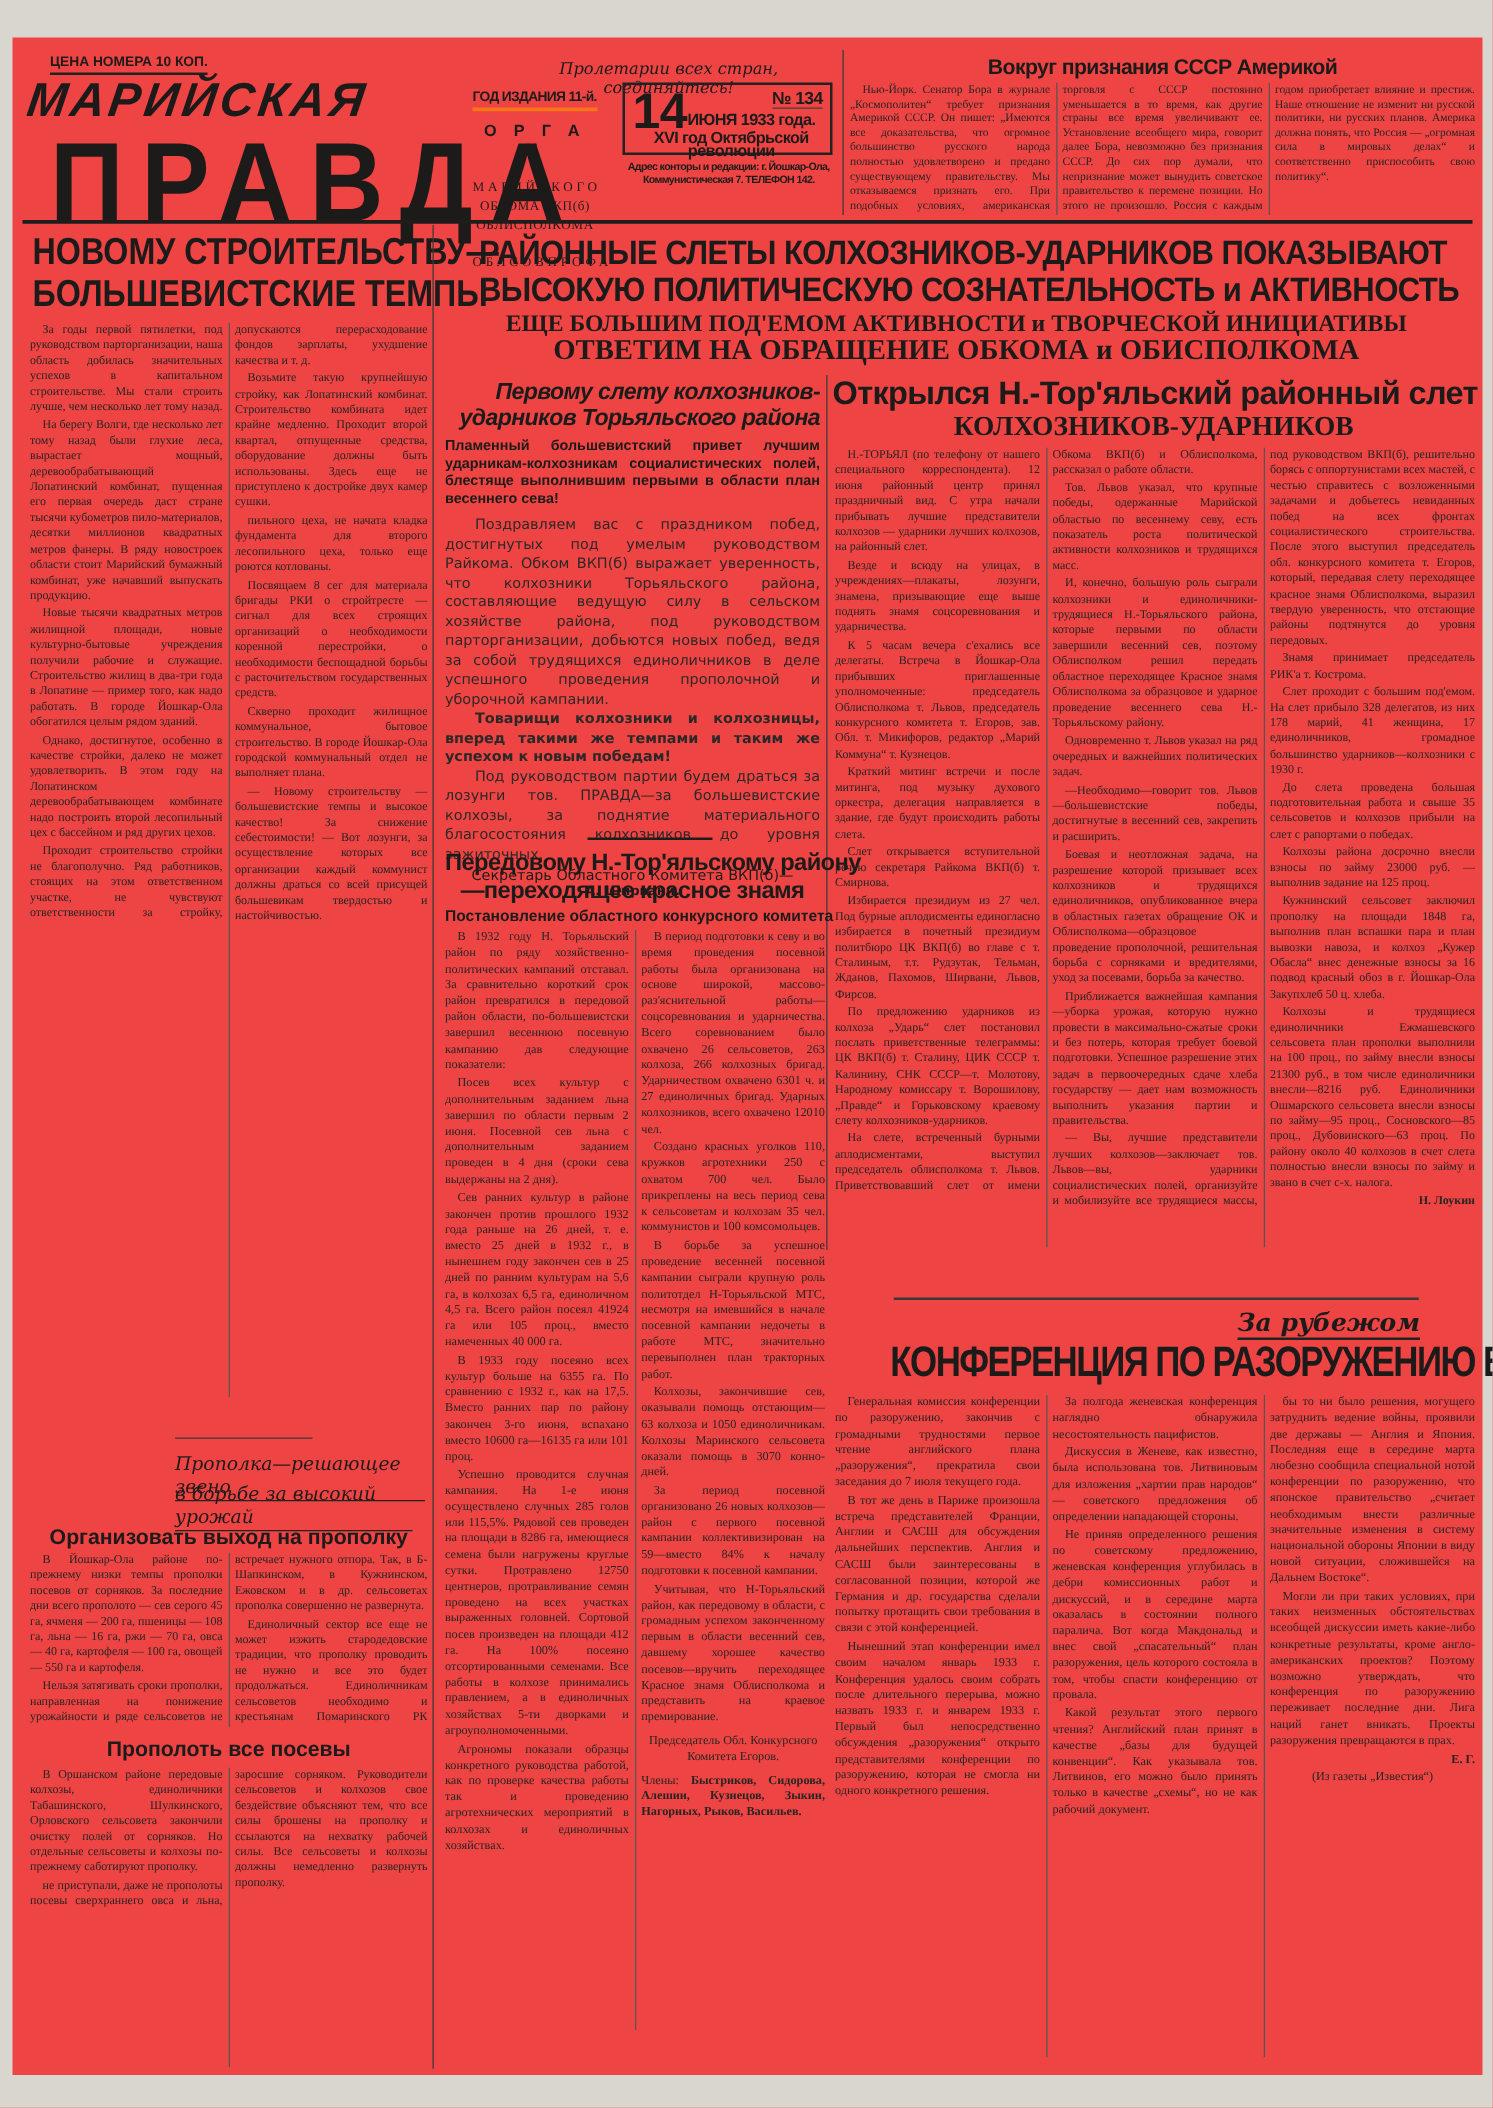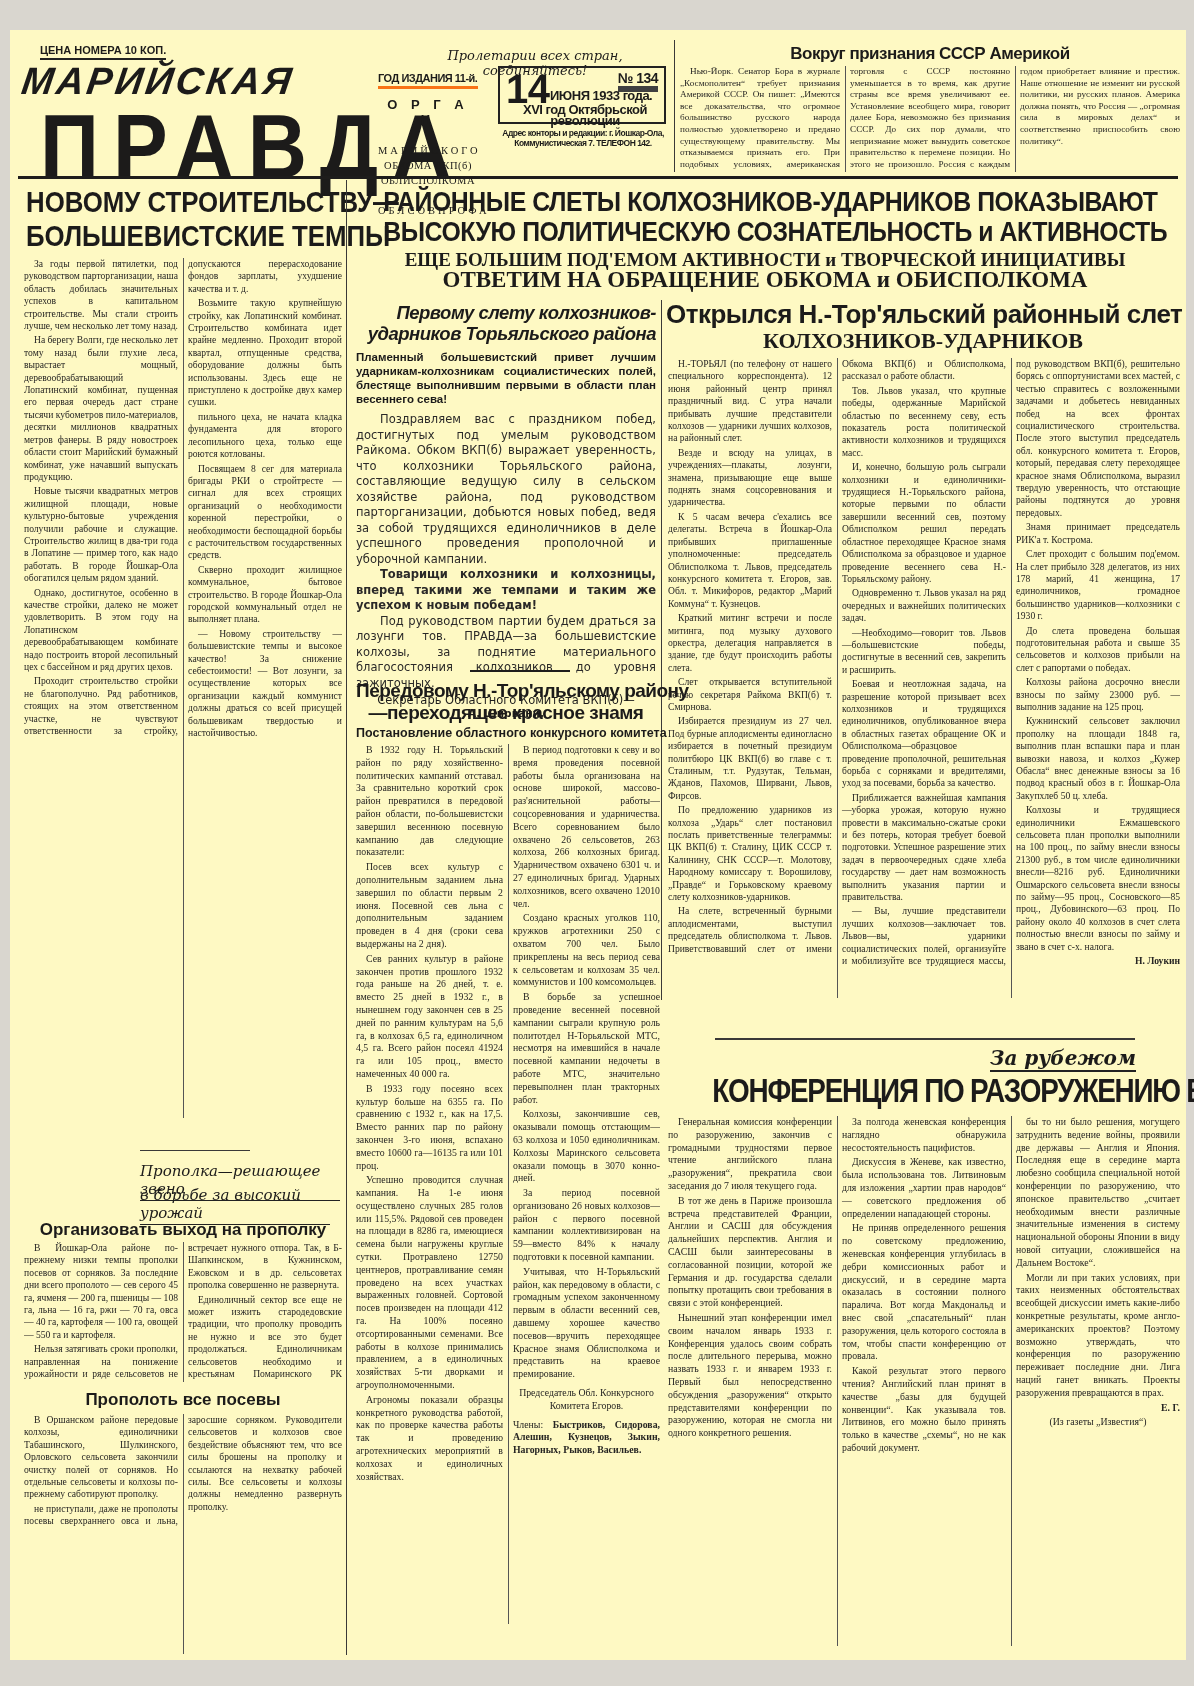--- a/index.html
+++ b/index.html
@@ -1,18 +1,18 @@
 <!DOCTYPE html>
 <html><head>
 <meta charset="utf-8">
 <style>
   * { box-sizing: border-box; margin: 0; padding: 0; }
   html, body { width: 1194px; height: 1686px; background: #d9d6cf; overflow: hidden; }
   body { font-family: "DejaVu Serif", serif; color: #1c1b1a; position: relative; }
-  .page { position: absolute; left: 10px; top: 30px; width: 1176px; height: 1630px; background: #fef9c3; }
+  .page { position: absolute; left: 10px; top: 30px; width: 1176px; height: 1630px; background: #ef4444; }
   .abs { position: absolute; }
   .rule-h { position: absolute; height: 3px; background: #1e1d1c; }
   .rule-thin { position: absolute; height: 1px; background: #3a3937; }
   .rule-v { position: absolute; width: 1px; background: #3a3937; }
   .cond { font-family: "Liberation Sans", sans-serif; font-weight: 900; letter-spacing: -0.5px; }
   .body-txt { font-family: "Liberation Serif", serif; font-size: 9.6px; line-height: 12.4px; text-align: justify; color: #262523; overflow: hidden; }
   .body-txt p { text-indent: 10px; margin-bottom: 2px; }
   .cols2 { column-count: 2; column-gap: 10px; column-rule: 1px solid #555; }
   .cols3 { column-count: 3; column-gap: 10px; column-rule: 1px solid #555; }
   .price { font-family: "Liberation Sans", sans-serif; font-weight: 900; font-size: 11px; border-bottom: 2px solid #222; padding-bottom: 2px; }
@@ -45,21 +45,21 @@
     <div class="cond" style="font-size:11px;border-bottom:3px solid #f97316;padding-bottom:2px;white-space:nowrap;">ГОД ИЗДАНИЯ 11-й.</div>
     <div class="organ" style="font-family:'Liberation Sans',sans-serif;font-weight:900;font-size:13px;margin-top:8px;letter-spacing:5px;">О Р Г А Н</div>
     <div class="organ" style="margin-top:16px;">МАРИЙСКОГО</div>
     <div class="organ" style="letter-spacing:0.5px;">ОБКОМА ВКП(б)</div>
     <div class="organ" style="letter-spacing:0.5px;">ОБЛИСПОЛКОМА и</div>
     <div class="organ">ОБЛСОВПРОФА</div>
   </div>
 
   <div class="abs datebox" style="left:488px;top:36px;width:168px;height:58px;">
     <div class="abs cond" style="left:6px;top:0px;font-size:40px;line-height:42px;">14</div>
-    <div class="abs cond" style="right:6px;top:2px;font-size:14px;border-bottom:6px solid #404040;">№ 134</div>
+    <div class="abs cond" style="right:6px;top:2px;font-size:14px;border-bottom:1px solid #404040;">№ 134</div>
     <div class="abs cond" style="left:50px;top:20px;font-size:13px;white-space:nowrap;">ИЮНЯ 1933 года.</div>
     <div class="abs cond" style="left:20px;top:36px;width:130px;font-size:13px;line-height:11px;text-align:center;">XVI год Октябрьской революции</div>
   </div>
   <div class="abs cond" style="left:492px;top:98px;width:162px;font-size:8.5px;line-height:10px;text-align:center;font-weight:700;">Адрес конторы и редакции: г. Йошкар-Ола, Коммунистическая 7. ТЕЛЕФОН 142.</div>
 
   <div class="rule-v" style="left:664px;top:10px;height:132px;"></div>
   <div class="abs cond" style="left:670px;top:14px;width:500px;text-align:center;font-size:17px;">Вокруг признания СССР Америкой</div>
   <div class="abs body-txt cols3" style="left:670px;top:36px;width:500px;height:106px;font-size:9.2px;line-height:11.6px;">
     <p>Нью-Йорк. Сенатор Бора в журнале „Космополитен“ требует признания Америкой СССР. Он пишет: „Имеются все доказательства, что огромное большинство русского народа полностью удовлетворено и предано существующему правительству. Мы отказываемся признать его. При подобных условиях, американская торговля с СССР постоянно уменьшается в то время, как другие страны все время увеличивают ее. Установление всеобщего мира, говорит далее Бора, невозможно без признания СССР. До сих пор думали, что непризнание может вынудить советское правительство к перемене позиции. Но этого не произошло. Россия с каждым годом приобретает влияние и престиж. Наше отношение не изменит ни русской политики, ни русских планов. Америка должна понять, что Россия — „огромная сила в мировых делах“ и соответственно приспособить свою политику“.</p>
   </div>

